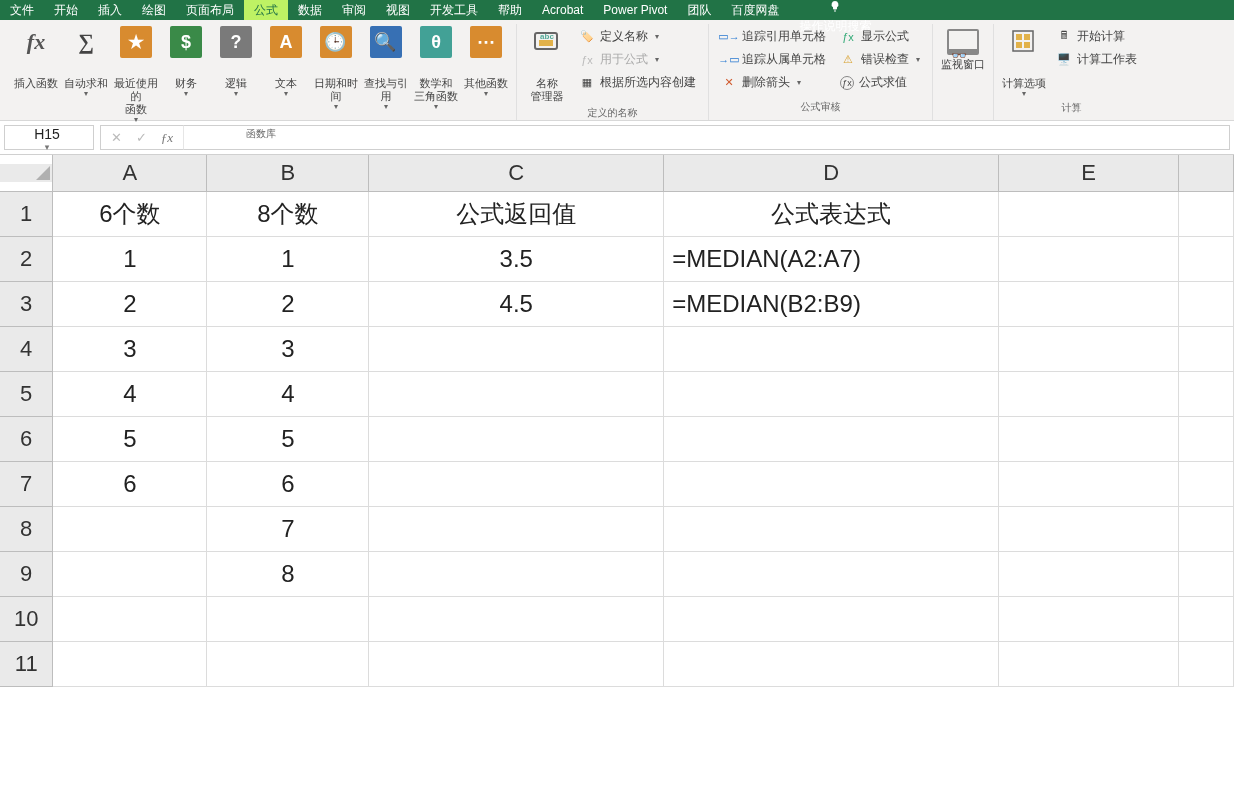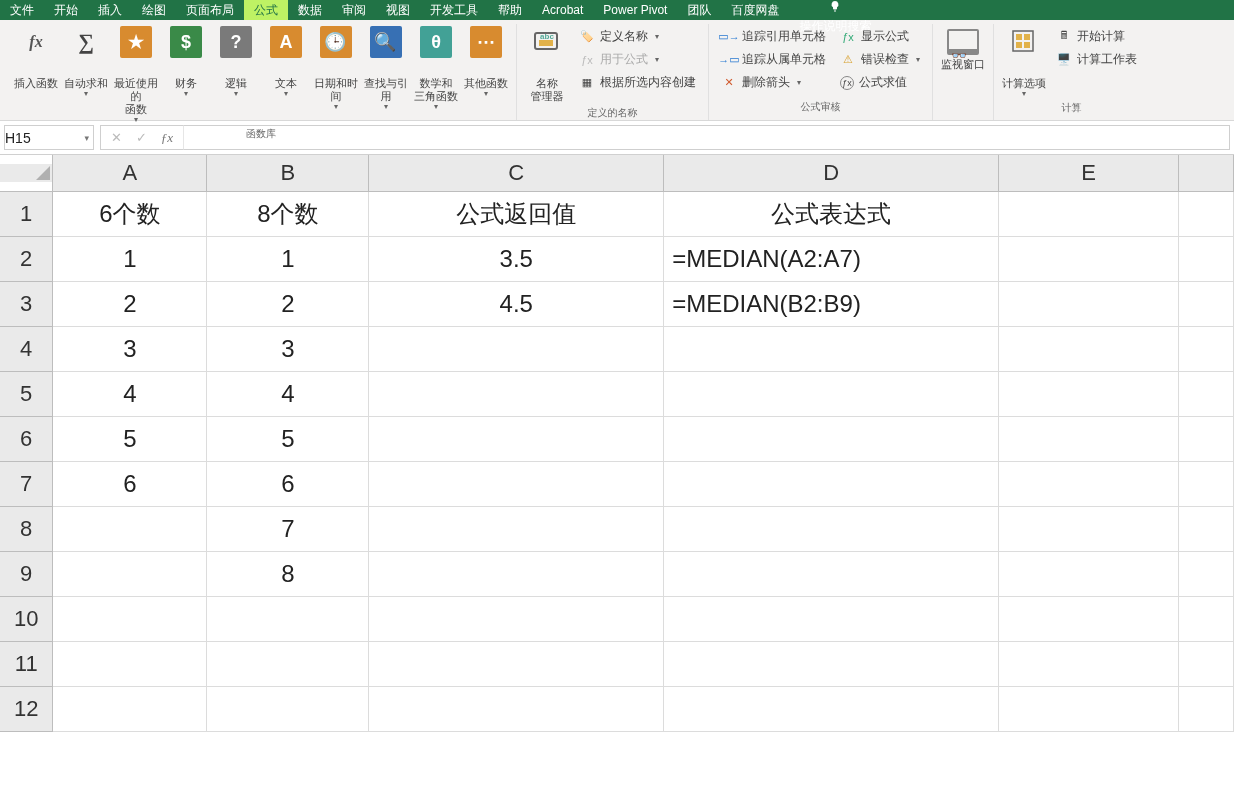--- a/index.html
+++ b/index.html
@@ -23,27 +23,27 @@
   .big-btn .icon-box.gray{background:#7a7a7a;color:#fff;border-radius:2px;}
   .big-btn .icon-box.blue{background:#3770b4;color:#fff;border-radius:2px;}
   .big-btn .icon-box.teal{background:#42a196;color:#fff;border-radius:2px;}
   .big-btn .btn-label{font-size:11px;line-height:13px;margin-top:19px;white-space:pre-line;color:#444;}
   .big-btn .arrow-down{font-size:8px;color:#666;line-height:8px;}
   .small-list{display:flex;flex-direction:column;gap:2px;padding:2px 4px;}
   .small-item{display:flex;align-items:center;gap:5px;font-size:12px;color:#444;padding:2px 2px;cursor:pointer;white-space:nowrap;}
   .small-item.disabled{color:#a9a9a9;}
   .small-item .si-icn{width:16px;height:16px;display:inline-flex;align-items:center;justify-content:center;font-size:11px;}
   .small-item .arrow-down{font-size:8px;color:#666;margin-left:2px;}
-  .fx-glyph{font-family:'Times New Roman',serif;font-style:italic;font-size:16px;color:#555;}
+  .fx-glyph{font-family:'Times New Roman',serif;font-style:italic;font-size:22px;color:#555;}
   .sigma{font-family:'Times New Roman',serif;font-size:22px;color:#444;}
   .monitor-icon{width:32px;height:26px;border:2px solid #888;border-bottom:6px solid #888;border-radius:2px;position:relative;}
   .monitor-glasses{position:absolute;bottom:-14px;left:2px;font-size:13px;color:#4680c2;}
   
   .formula-bar-row{display:flex;align-items:stretch;border-bottom:1px solid #d0d0d0;height:34px;background:#fff;}
-  .namebox{width:90px;border:1px solid #cfcfcf;margin:4px 3px 4px 4px;display:flex;align-items:center;justify-content:space-between;padding:0 4px 0 0;font-size:14px;color:#222;}
+  .namebox{width:90px;border:1px solid #cfcfcf;margin:4px 3px 4px 4px;display:flex;align-items:center;justify-content:space-between;padding:0 4px 0 0;font-size:14px;color:#222;flex-direction:column;}
   .namebox .nb-arrow{font-size:9px;color:#777;}
   .fb-btns{display:flex;align-items:center;border:1px solid #cfcfcf;margin:4px 0 4px 3px;padding:0 10px;gap:14px;color:#bbb;border-right:none;}
   .fb-btns span{font-size:13px;}
   .fb-btns .fx{font-family:'Times New Roman',serif;font-style:italic;color:#777;}
   .formula-input{flex:1;border:1px solid #cfcfcf;margin:4px 4px 4px 0;border-left:1px solid #e6e6e6;}
   
   .sheet{position:relative;}
   .corner{width:53px;height:36px;background:#eaeaea;border-right:1px solid #bdbdbd;border-bottom:1px solid #bdbdbd;display:flex;align-items:flex-end;justify-content:flex-end;padding:2px;}
   .corner-tri{width:0;height:0;border-left:14px solid transparent;border-bottom:14px solid #b0b0b0;}
   table.grid{border-collapse:collapse;table-layout:fixed;}
@@ -388,24 +388,15 @@
     </tr>
     <tr>
       <th class="rowhead">11</th>
       <td></td>
           <td></td>
           <td></td>
           <td></td>
           <td></td>
           <td></td>
     </tr>
-    <tr>
-      <th class="rowhead">12</th>
-      <td></td>
-          <td></td>
-          <td></td>
-          <td></td>
-          <td></td>
-          <td></td>
-    </tr>
   </tbody>
     </table>
 </div>
 
 </body></html>

